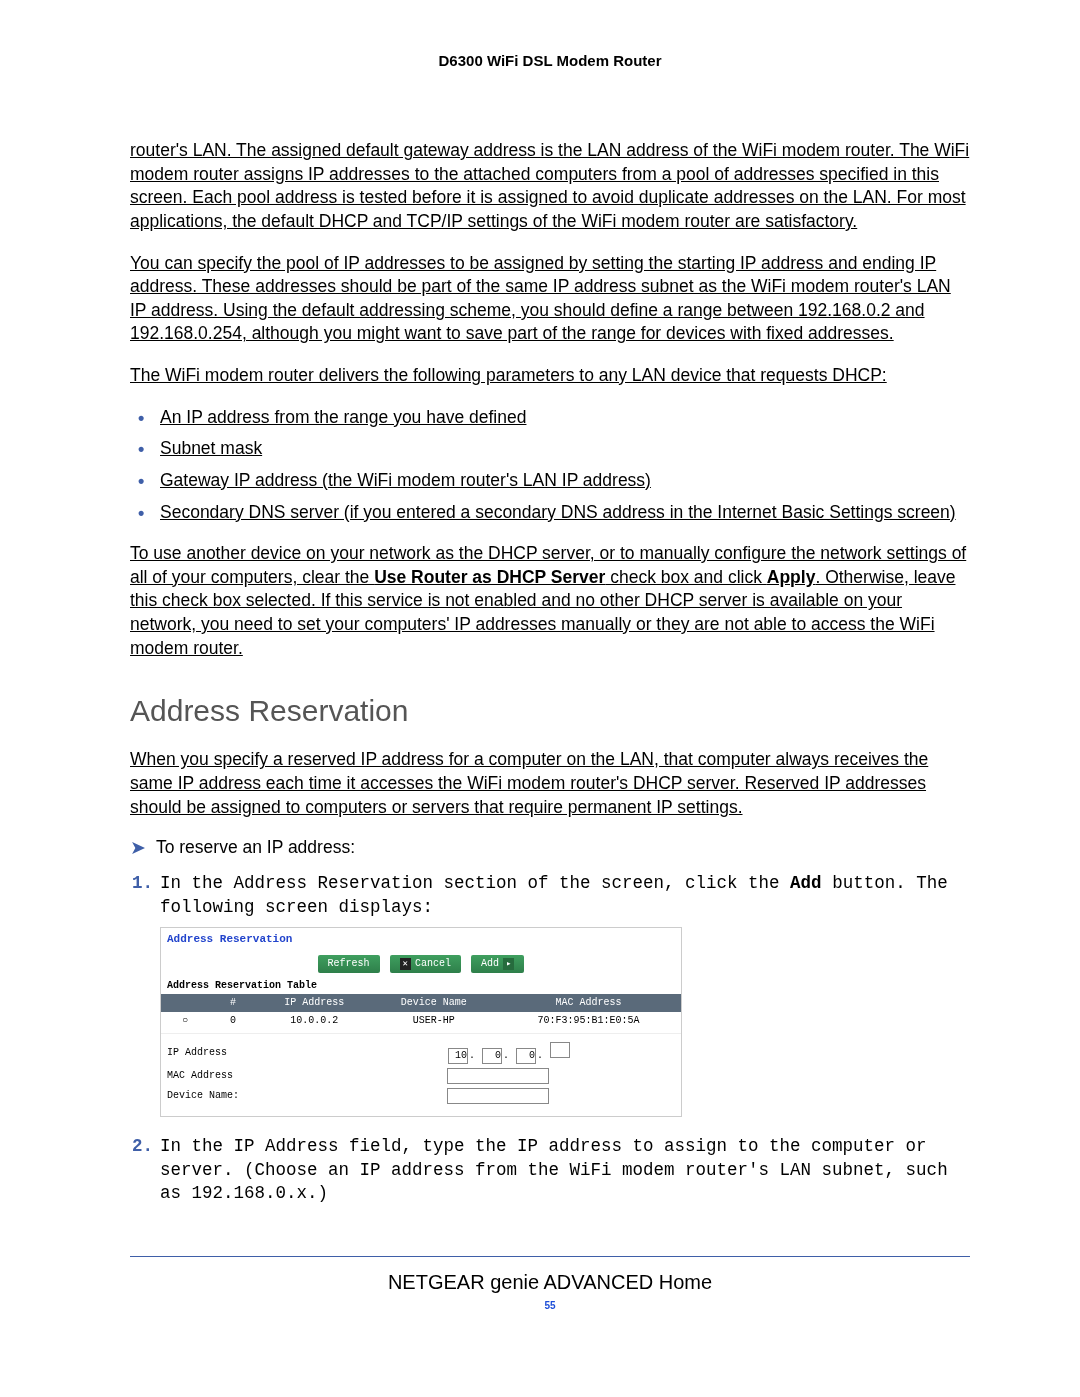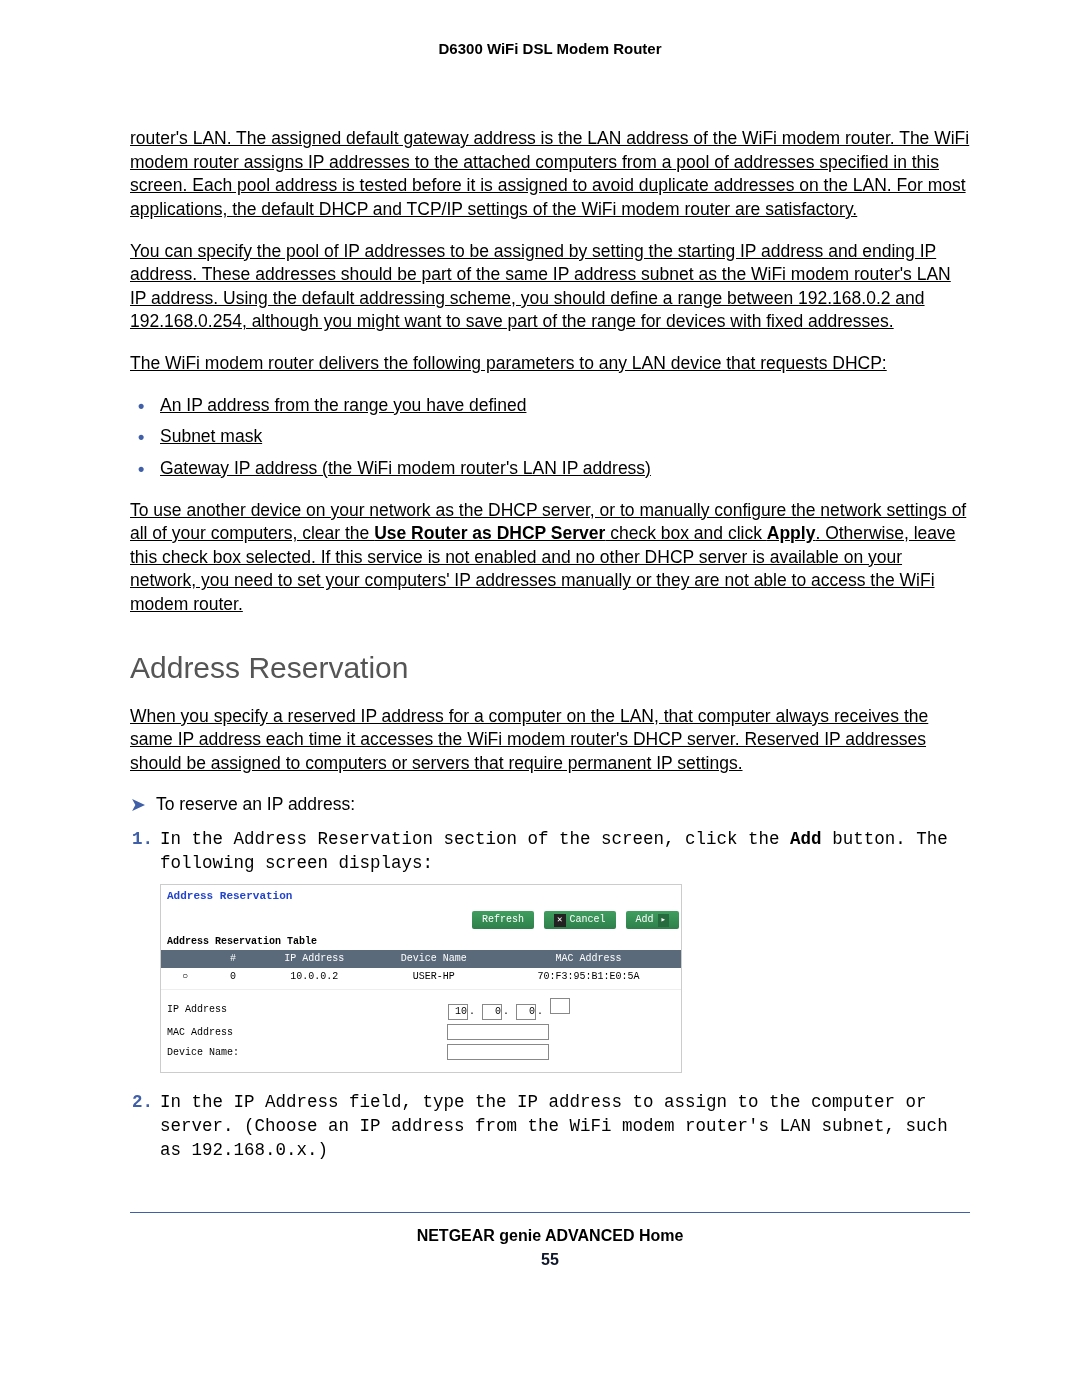--- a/index.html
+++ b/index.html
@@ -4,21 +4,21 @@
 <style>
   body {
     margin: 0;
     padding: 0;
     font-family: Arial, Helvetica, sans-serif;
     background: #fff;
     color: #000;
   }
   .page {
     width: 1080px;
-    margin: 0 auto;
+    margin: 12px auto;
     padding: 40px 110px 50px 130px;
     box-sizing: border-box;
     position: relative;
   }
   .header {
     text-align: center;
     font-weight: bold;
     font-size: 15px;
     margin-bottom: 70px;
   }
@@ -99,21 +99,21 @@
     background: #fff;
     font-size: 10px;
   }
   .screenshot-title {
     color: #2244cc;
     font-weight: bold;
     font-size: 11px;
     padding: 4px 6px;
   }
   .btn-row {
-    text-align: right;
+    text-align: center;
     padding: 4px 0;
   }
   .btn {
     display: inline-block;
     background: linear-gradient(#3f9f5f, #2e7f4a);
     color: #fff;
     font-size: 10px;
     padding: 2px 10px;
     margin: 0 2px;
     border-radius: 2px;
@@ -146,38 +146,39 @@
   .form-row .lbl { width: 90px; }
   .ipcell { margin-left: 190px; }
   .ipbox { border: 1px solid #888; width: 18px; height: 14px; display: inline-block; text-align: right; font-size: 10px; line-height:14px; margin:0 1px; }
   .txtbox { border: 1px solid #888; width: 100px; height: 14px; display:inline-block; margin-left: 190px; }
   .footer {
     border-top: 1px solid #3f5fa8;
     margin-top: 50px;
     padding-top: 14px;
     text-align: center;
   }
-  .footer-title { font-weight: bold; font-size: 16px; }
-  .footer-page { color: #0f172a; font-weight: bold; font-size: 16px; margin-top: 6px; }
+  .footer-title { font-weight: normal; font-size: 20px; }
+  .footer-page { color: #1d4ed8; font-weight: bold; font-size: 10px; margin-top: 6px; }
   .bold { font-weight: bold; }
 </style>
 </head>
 <body>
 
 <div class="page">
   <div class="header">D6300 WiFi DSL Modem Router</div>
 
   <div class="body-text">router's LAN. The assigned default gateway address is the LAN address of the WiFi modem router. The WiFi modem router assigns IP addresses to the attached computers from a pool of addresses specified in this screen. Each pool address is tested before it is assigned to avoid duplicate addresses on the LAN. For most applications, the default DHCP and TCP/IP settings of the WiFi modem router are satisfactory.</div>
   <div class="body-text">You can specify the pool of IP addresses to be assigned by setting the starting IP address and ending IP address. These addresses should be part of the same IP address subnet as the WiFi modem router's LAN IP address. Using the default addressing scheme, you should define a range between 192.168.0.2 and 192.168.0.254, although you might want to save part of the range for devices with fixed addresses.</div>
   <div class="body-text">The WiFi modem router delivers the following parameters to any LAN device that requests DHCP:</div>
 
   <ul class="bullet-list">
     <li>An IP address from the range you have defined</li>
     <li>Subnet mask</li>
     <li>Gateway IP address (the WiFi modem router's LAN IP address)</li>
+    <li>Secondary DNS server (if you entered a secondary DNS address in the Internet Basic Settings screen)</li>
   </ul>
 
   <div class="body-text">
     <span>To use another device on your network as the DHCP server, or to manually configure the network settings of all of your computers, clear the </span><span class="bold">Use Router as DHCP Server</span><span> check box and click </span><span class="bold">Apply</span><span>. Otherwise, leave this check box selected. If this service is not enabled and no other DHCP server is available on your network, you need to set your computers' IP addresses manually or they are not able to access the WiFi modem router.</span>
   </div>
 
   <h2 class="section-heading">Address Reservation</h2>
 
   <div class="body-text">When you specify a reserved IP address for a computer on the LAN, that computer always receives the same IP address each time it accesses the WiFi modem router's DHCP server. Reserved IP addresses should be assigned to computers or servers that require permanent IP settings.</div>
 

